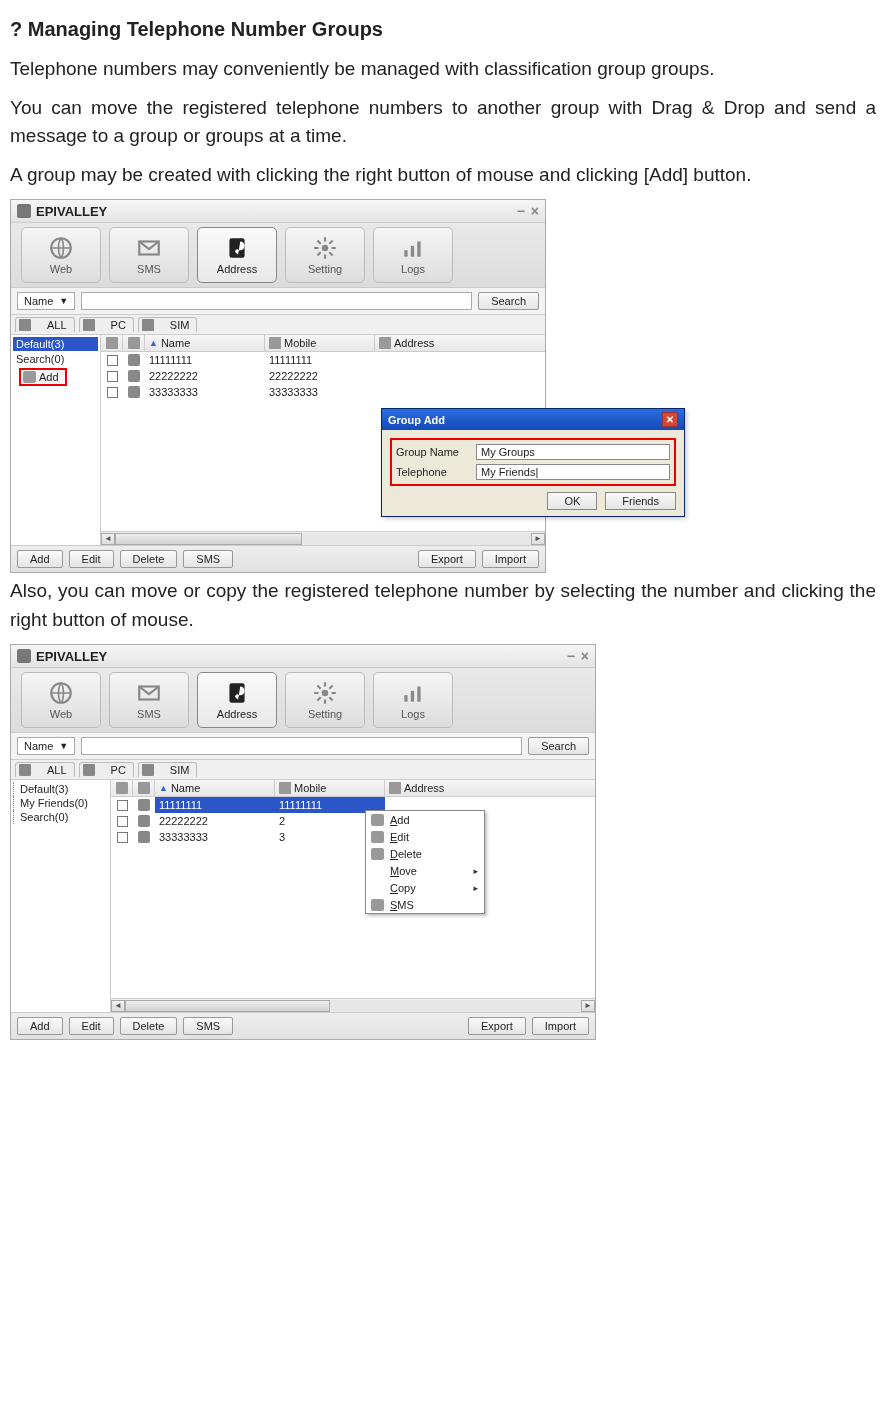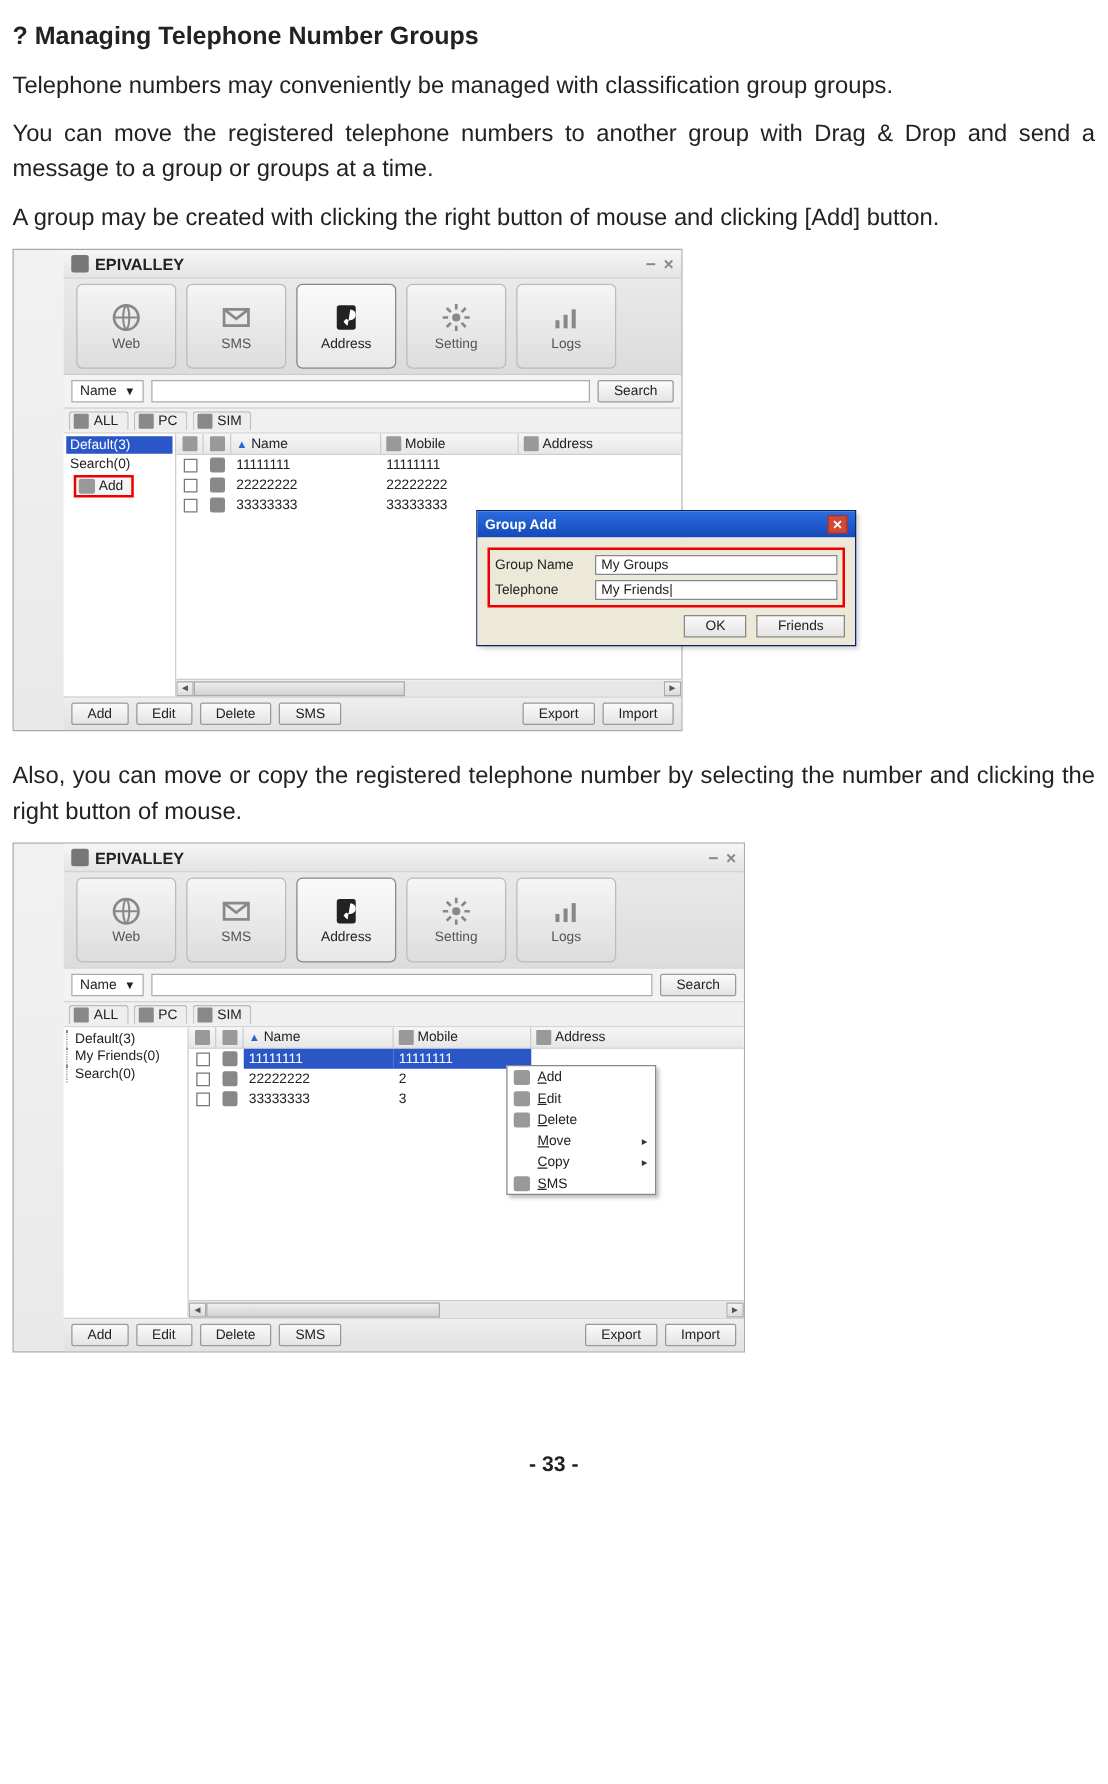--- a/index.html
+++ b/index.html
@@ -24,23 +24,22 @@
     text-align: justify;
     margin-bottom: 10px;
   }
 
   
   .app-window {
     width: 536px;
     border: 1px solid #aaa;
     background: #ececec;
     background: linear-gradient(#f2f2f2, #e9e9e9);
-    margin-bottom: 22px;
+    margin-bottom: 4px;
     position: relative;
-    padding-left: 40px;
   }
   .app-window.w2 { width: 586px; }
   .titlebar {
     display: flex;
     align-items: center;
     justify-content: space-between;
     padding: 3px 6px;
     background: linear-gradient(#f6f6f6, #e4e4e4);
     font-size: 13px;
     font-weight: bold;
@@ -52,21 +51,21 @@
 
   .toolbar {
     display: flex;
     padding: 4px 10px;
     gap: 8px;
     background: linear-gradient(#e9e9e9,#dcdcdc);
     border-bottom: 1px solid #ccc;
   }
   .tbtn {
     width: 80px;
-    height: 68px;
+    height: 56px;
     border: 1px solid #bbb;
     border-radius: 5px;
     background: linear-gradient(#f5f5f5,#ddd);
     display: flex;
     flex-direction: column;
     align-items: center;
     justify-content: center;
     font-size: 11px;
     color: #555;
   }
@@ -115,21 +114,21 @@
     display: flex;
     gap: 4px;
     padding: 2px 4px;
     font-size: 11px;
     background: #f0f0f0;
     border-bottom: 1px solid #ccc;
   }
   .tab {
     display: inline-flex;
     align-items: center;
-    gap: 4px;
+    gap: 16px;
     border: 1px solid #bbb;
     border-bottom: none;
     padding: 1px 7px 1px 3px;
     background: #eee;
     border-radius: 3px 3px 0 0;
   }
   .tab .ti { width: 12px; height: 12px; background:#888;border-radius:1px; }
 
   .body-area {
     display: flex;
@@ -676,14 +675,13 @@
       <span class="btn">Add</span>
       <span class="btn">Edit</span>
       <span class="btn">Delete</span>
       <span class="btn">SMS</span>
       <span class="spacer"></span>
       <span class="btn">Export</span>
       <span class="btn">Import</span>
     </div>
   </div>
 
-  <div class="pagenum">- 33 -</div>
 </div>
 
 </body></html>

